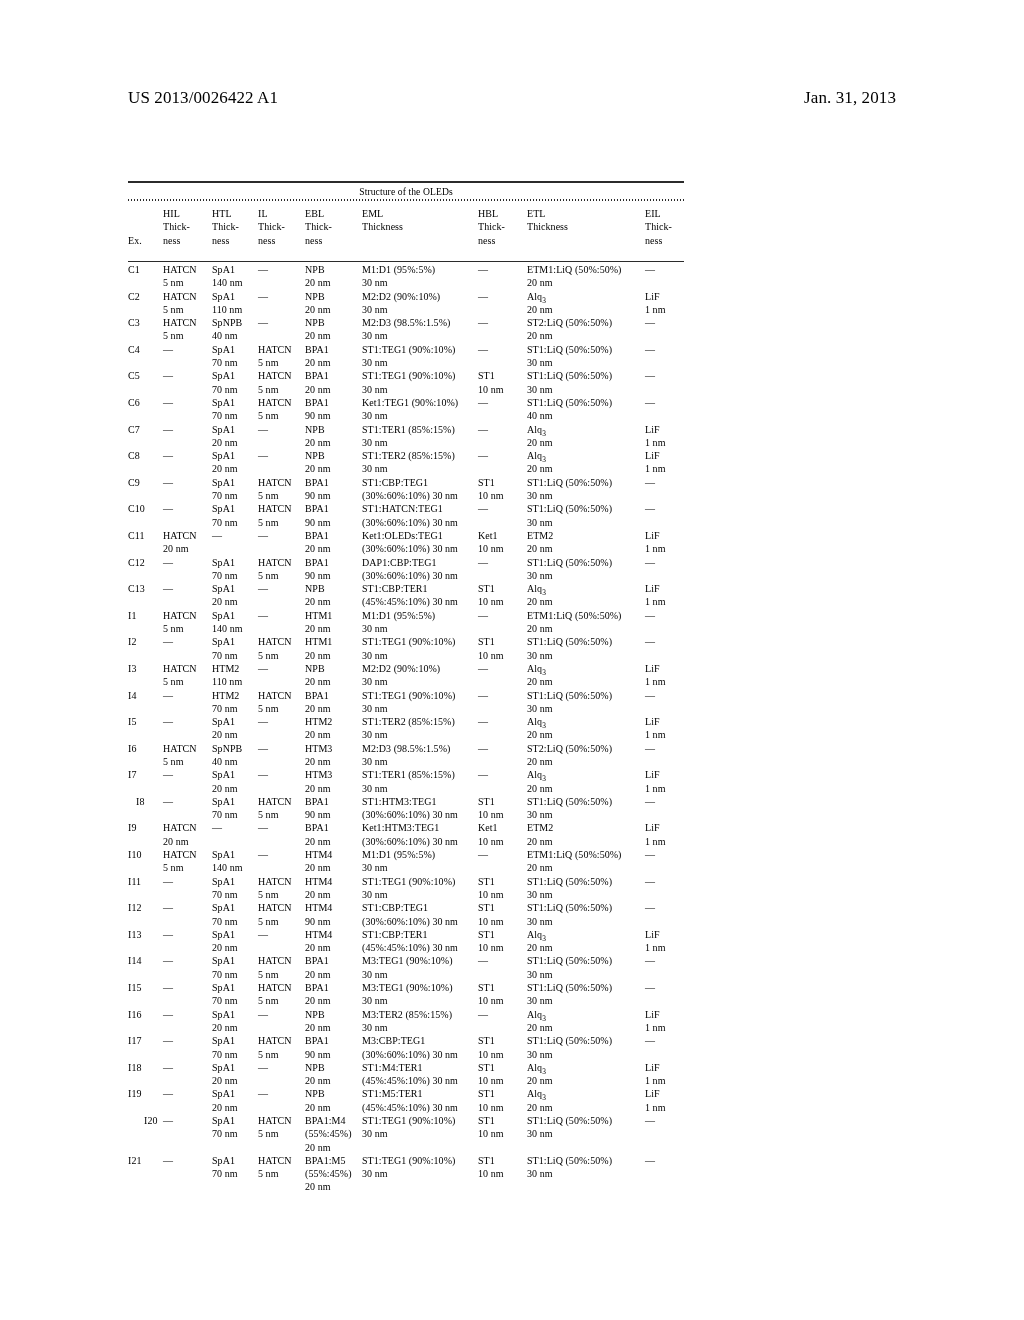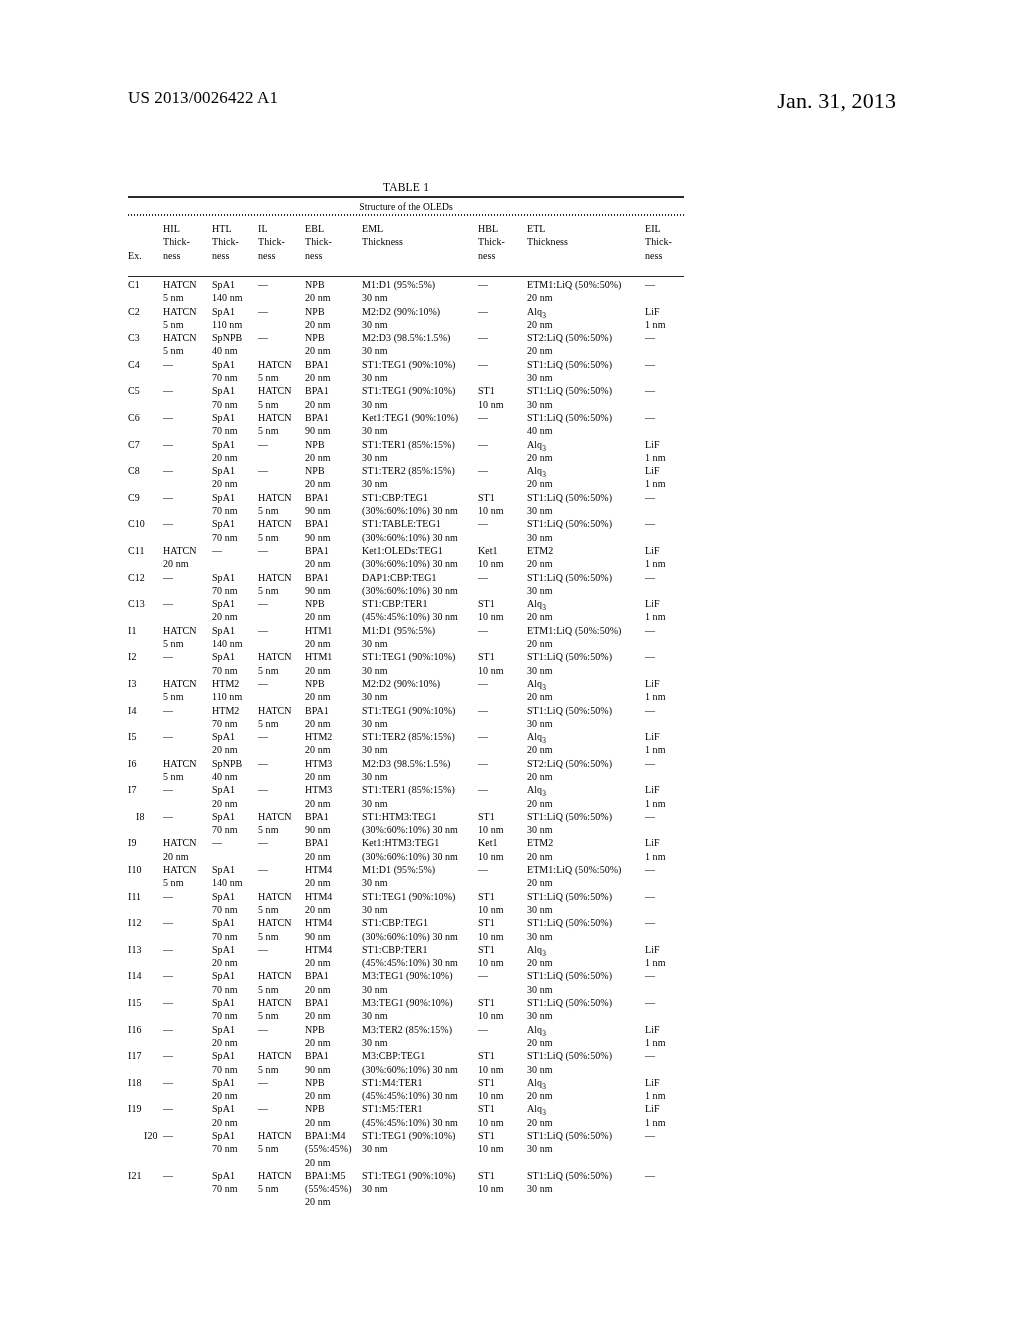--- a/index.html
+++ b/index.html
@@ -9,21 +9,21 @@
     font-family:"Liberation Serif","DejaVu Serif",serif;
     color:#000;
     position:relative;
     overflow:hidden;
   }
   .page{position:absolute;left:0;top:0;width:1024px;height:1320px;}
 
   
   .runhead{position:absolute;left:128px;top:88px;width:768px;height:24px;}
   .pubno{position:absolute;left:0;top:0;font-size:17px;letter-spacing:.1px;}
-  .pubdate{position:absolute;right:0;top:0;font-size:22px;letter-spacing:.1px;}
+  .pubdate{position:absolute;right:0;top:0;font-size:17px;letter-spacing:.1px;}
   .pageno{position:absolute;left:0;top:112px;width:768px;text-align:center;font-size:16px;}
 
   
   .tablewrap{position:absolute;left:128px;top:181px;width:556px;}
   .tcaption{text-align:center;font-size:11.5px;letter-spacing:.2px;padding-bottom:3px;}
   .rule-thick{border-top:2.4px solid #2b2b2b;width:100%;height:0;}
   .rule-thin{border-top:1.1px solid #2b2b2b;width:100%;height:0;}
   .rule-dotted{width:100%;height:2px;
     background-image:linear-gradient(to right,#2b2b2b 50%,#ffffff 50%);
     background-size:3px 2px;background-repeat:repeat-x;}
@@ -47,21 +47,20 @@
 <body>
 
 <div class="page">
 
   <div class="runhead">
     <div class="pubno">US 2013/0026422 A1</div>
     <div class="pubdate">Jan. 31, 2013</div>
   </div>
 
   <div class="tablewrap">
-    <div class="tcaption">TABLE 1</div>
     <div class="rule-thick"></div>
     <div class="subcaption">Structure of the OLEDs</div>
     <div class="rule-dotted"></div>
 
     <div class="grid">
       <div class="headrow" id="headrow">
           <div class="cell" style="left: 0px; top: 32.6px;">Ex.</div>
           <div class="cell" style="left: 35px; top: 6px;">HIL</div>
           <div class="cell" style="left: 35px; top: 19.3px;">Thick-</div>
           <div class="cell" style="left: 35px; top: 32.6px;">ness</div>
@@ -236,21 +235,21 @@
           </div>
           <div class="row">
             <div class="cell" style="left: 0px; top: 1px;">C10</div>
             <div class="cell dash" style="left: 35px; top: 1px;">—</div>
             <div class="cell" style="left: 84px; top: 1px;">SpA1</div>
             <div class="cell" style="left: 84px; top: 14.3px;">70 nm</div>
             <div class="cell" style="left: 130px; top: 1px;">HATCN</div>
             <div class="cell" style="left: 130px; top: 14.3px;">5 nm</div>
             <div class="cell" style="left: 177px; top: 1px;">BPA1</div>
             <div class="cell" style="left: 177px; top: 14.3px;">90 nm</div>
-            <div class="cell" style="left: 234px; top: 1px;">ST1:TABLE:TEG1</div>
+            <div class="cell" style="left: 234px; top: 1px;">ST1:HATCN:TEG1</div>
             <div class="cell" style="left: 234px; top: 14.3px;">(30%:60%:10%) 30 nm</div>
             <div class="cell dash" style="left: 350px; top: 1px;">—</div>
             <div class="cell" style="left: 399px; top: 1px;">ST1:LiQ (50%:50%)</div>
             <div class="cell" style="left: 399px; top: 14.3px;">30 nm</div>
             <div class="cell dash" style="left: 517px; top: 1px;">—</div>
           </div>
           <div class="row">
             <div class="cell" style="left: 0px; top: 1px;">C11</div>
             <div class="cell" style="left: 35px; top: 1px;">HATCN</div>
             <div class="cell" style="left: 35px; top: 14.3px;">20 nm</div>

